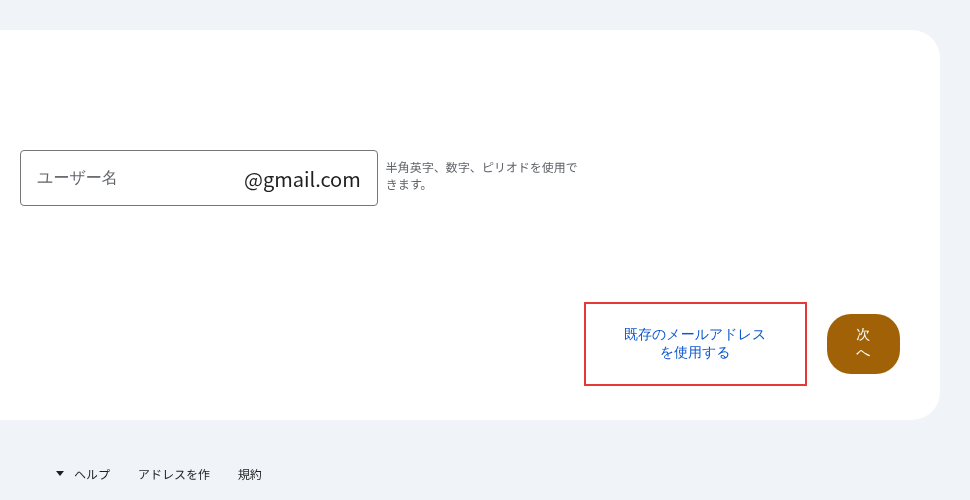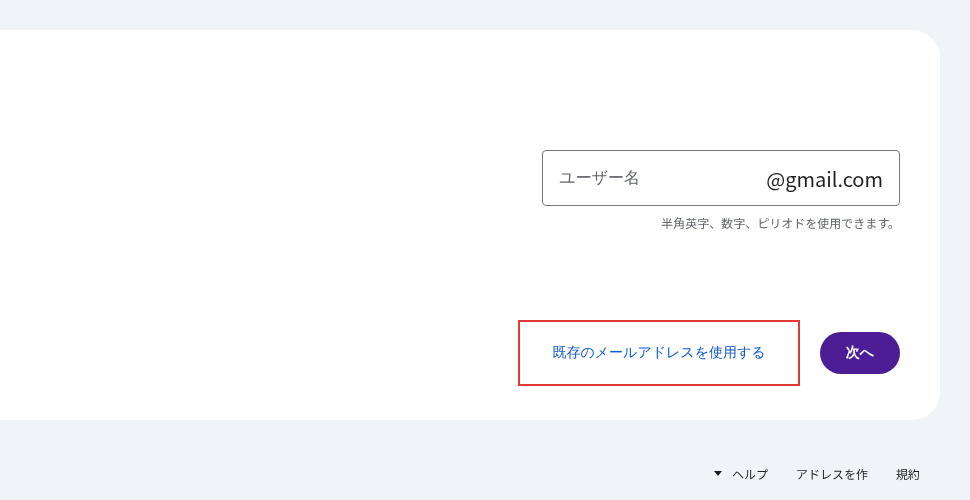--- a/index.html
+++ b/index.html
@@ -31,22 +31,21 @@
     }
     .left-col {
       flex: 1;
       padding-top: 80px;
     }
     .right-col {
       flex: 1;
       padding-top: 80px;
       padding-left: 20px;
       display: flex;
-      flex-direction: column;
-      align-items: flex-end;
+      flex-direction: row;
     }
     .heading {
       font-size: 36px;
       font-weight: 400;
       color: #1f1f1f;
       margin-bottom: 20px;
     }
     .subtext {
       font-size: 14px;
       color: #1f1f1f;
@@ -98,36 +97,36 @@
       font-weight: 500;
       cursor: pointer;
       padding: 10px 12px;
     }
     .highlight-box {
       border: 2px solid #e53935;
       padding: 12px 20px;
       display: inline-block;
     }
     .primary-button {
-      background: #4c1d95;
+      background: #a16207;
       color: #fff;
       border: none;
       border-radius: 24px;
       font-size: 14px;
-      font-weight: 700;
+      font-weight: 400;
       padding: 12px 26px;
       cursor: pointer;
     }
     .footer {
       position: absolute;
       bottom: 18px;
       left: 0;
       right: 30px;
       display: flex;
-      justify-content: flex-end;
+      justify-content: flex-start;
       align-items: center;
       padding: 0 20px 0 40px;
       font-size: 12px;
       color: #1f1f1f;
     }
     .lang-selector {
       display: flex;
       align-items: center;
       gap: 6px;
       cursor: pointer;

